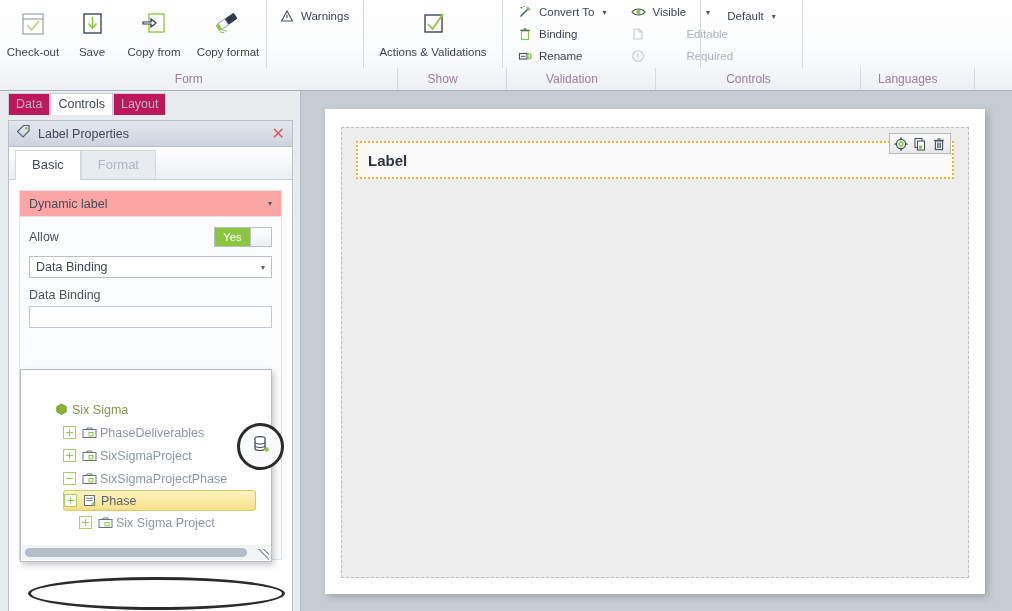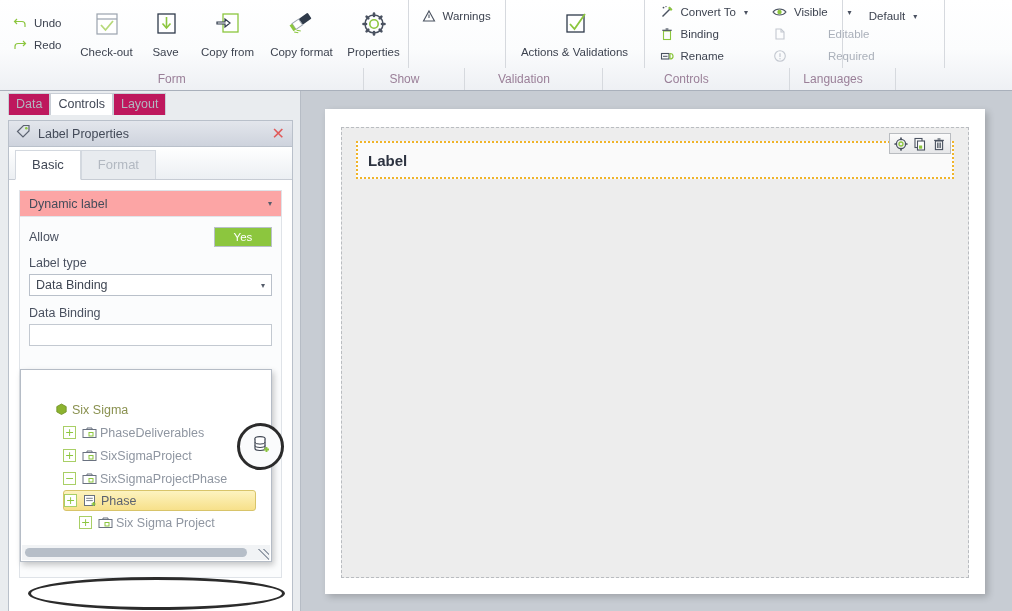--- a/index.html
+++ b/index.html
@@ -15,21 +15,21 @@
   
   .ribbon {
     position: absolute; left: 0; top: 0; width: 1012px; height: 91px;
     background: linear-gradient(to bottom, #ffffff 0%, #fbfcfd 55%, #eef0f4 100%);
     border-bottom: 1px solid #a9b0bb;
   }
   .rb-groups { display: flex; height: 68px; align-items: stretch; }
   .rb-group { position: relative; display: flex; align-items: flex-start; }
   .rb-group + .rb-group { border-left: 1px solid #d6d9de; }
   .rb-sep { width: 1px; background: #d6d9de; }
-  .captions { position: absolute; left:0; top:68px; height:22px; width:896px; display:flex;gap:19px; }
+  .captions { position: absolute; left:0; top:68px; height:22px; width:975px; display:flex;gap:19px; }
   .cap { text-align:center; font-size:12px; color:#9a7f98; line-height:22px;
          border-left:1px solid #d6d9de; }
   .cap:first-child { border-left: none; }
 
   .big-btn {
     width: 68px; height: 68px; display: flex; flex-direction: column;
     align-items: center; justify-content: flex-start; padding-top: 5px;
     font-size: 11.5px; color: #3d4350; cursor: default;
   }
   .big-btn .ic { height: 40px; display:flex; align-items:center; justify-content:center; }
@@ -81,21 +81,21 @@
   .section-head {
     height: 26px; background: #fca5a5; border-bottom: 1px solid #e1e5ea;
     display: flex; align-items: center; padding: 0 9px; font-size: 12.5px; color: #454c5a;
   }
   .section-head .sh-caret { margin-left: auto; font-size: 8px; color: #555c6a; }
   .section-body { padding: 10px 9px 12px 9px; }
 
   .row { display: flex; align-items: center; margin-bottom: 9px; }
   .fld-label { font-size: 12.5px; color: #4a5160; }
   .toggle { margin-left: auto; width: 58px; height: 20px; border: 1px solid #b9c0ca;
-            display: flex; background: #fff; flex-direction: column; }
+            display: flex; background: #fff; }
   .toggle .on { flex: 1; background: #8cc63e; color: #fff; font-size: 11.5px;
                 display: flex; align-items: center; justify-content: center; }
   .toggle .knob { width: 21px; background: linear-gradient(to bottom,#fff,#eceef1);
                   border-left: 1px solid #b9c0ca; }
 
   .fld-block { margin-bottom: 4px; }
   .fld-block .fld-label { display: block; margin-bottom: 4px; }
   .select {
     height: 22px; border: 1px solid #b9c0ca; background: #fff;
     display: flex; align-items: center; padding: 0 6px; font-size: 12.5px; color: #3f4653;
@@ -176,40 +176,20 @@
 </style>
 </head>
 <body>
 
 <div id="app">
 
   <div class="ribbon">
     <div class="rb-groups">
 
       <div class="rb-group">
-        <div class="stack">
-          <div class="sm-btn">
-            <span class="ic">
-              <svg width="14" height="14" viewBox="0 0 14 14">
-                  <path d="M4 3 L1.5 5.5 L4 8" fill="none" stroke="#8cc63e" stroke-width="1.2"></path>
-                  <path d="M1.5 5.5 H9 a3 3 0 0 1 3 3 V11" fill="none" stroke="#8cc63e" stroke-width="1.2"></path>
-                </svg>
-            </span>
-            <span>Undo</span>
-          </div>
-          <div class="sm-btn">
-            <span class="ic">
-              <svg width="14" height="14" viewBox="0 0 14 14">
-                  <path d="M10 3 L12.5 5.5 L10 8" fill="none" stroke="#8cc63e" stroke-width="1.2"></path>
-                  <path d="M12.5 5.5 H5 a3 3 0 0 0 -3 3 V11" fill="none" stroke="#8cc63e" stroke-width="1.2"></path>
-                </svg>
-            </span>
-            <span>Redo</span>
-          </div>
-        </div>
 
         <div class="big-btn" style="width:66px">
           <span class="ic">
             <svg width="32" height="32" viewBox="0 0 32 32">
                 <rect x="6" y="5" width="20" height="20" fill="#fff" stroke="#9aa2ad" stroke-width="1.2"></rect>
                 <line x1="6" y1="10" x2="26" y2="10" stroke="#9aa2ad" stroke-width="1.2"></line>
                 <path d="M10 16 L14.5 21 L22 12" fill="none" stroke="#b7d97a" stroke-width="1.8"></path>
               </svg>
           </span>
           <span class="lb">Check-out</span>
@@ -244,41 +224,20 @@
                   <rect x="8" y="9" width="8" height="7" fill="#fff" stroke="#9aa2ad" stroke-width="1"></rect>
                   <path d="M5 9 h3 v7 h-3 z" fill="#8cc63e"></path>
                   <line x1="5" y1="17" x2="8" y2="20" stroke="#8cc63e" stroke-width="1"></line>
                   <line x1="8" y1="17" x2="11" y2="20" stroke="#8cc63e" stroke-width="1"></line>
                 </g>
               </svg>
           </span>
           <span class="lb">Copy format</span>
         </div>
 
-        <div class="big-btn" style="width:68px">
-          <span class="ic">
-            <svg width="32" height="32" viewBox="0 0 32 32">
-                <g fill="none" stroke="#4a5260" stroke-width="1.5">
-                  <circle cx="16" cy="15" r="9"></circle>
-                </g>
-                <circle cx="16" cy="15" r="4.2" fill="none" stroke="#8cc63e" stroke-width="1.6"></circle>
-                <g stroke="#4a5260" stroke-width="2.6" stroke-linecap="round">
-                  <line x1="16" y1="4.5" x2="16" y2="7"></line>
-                  <line x1="16" y1="23" x2="16" y2="25.5"></line>
-                  <line x1="5.5" y1="15" x2="8" y2="15"></line>
-                  <line x1="24" y1="15" x2="26.5" y2="15"></line>
-                  <line x1="8.6" y1="7.6" x2="10.3" y2="9.3"></line>
-                  <line x1="21.7" y1="20.7" x2="23.4" y2="22.4"></line>
-                  <line x1="23.4" y1="7.6" x2="21.7" y2="9.3"></line>
-                  <line x1="10.3" y1="20.7" x2="8.6" y2="22.4"></line>
-                </g>
-              </svg>
-          </span>
-          <span class="lb">Properties</span>
-        </div>
       </div>
 
       <div class="rb-group" style="width:97px">
         <div class="stack" style="padding-top:6px; justify-content:flex-start">
           <div class="sm-btn">
             <span class="ic">
               <svg width="14" height="14" viewBox="0 0 14 14">
                   <path d="M7 2 L12.5 12 H1.5 Z" fill="none" stroke="#4a5260" stroke-width="1.1"></path>
                   <line x1="7" y1="5.6" x2="7" y2="9" stroke="#4a5260" stroke-width="1.1"></line>
                 </svg>
@@ -426,21 +385,20 @@
 
           <div class="row">
             <span class="fld-label">Allow</span>
             <span class="toggle">
               <span class="on">Yes</span>
               <span class="knob"></span>
             </span>
           </div>
 
           <div class="fld-block" style="margin-bottom:10px">
-            <span class="fld-label">Label type</span>
             <div class="select">
               <span>Data Binding</span>
               <span class="caret2">▾</span>
             </div>
           </div>
 
           <div class="fld-block">
             <span class="fld-label">Data Binding</span>
             <div class="textinput" title=""></div>
           </div>

